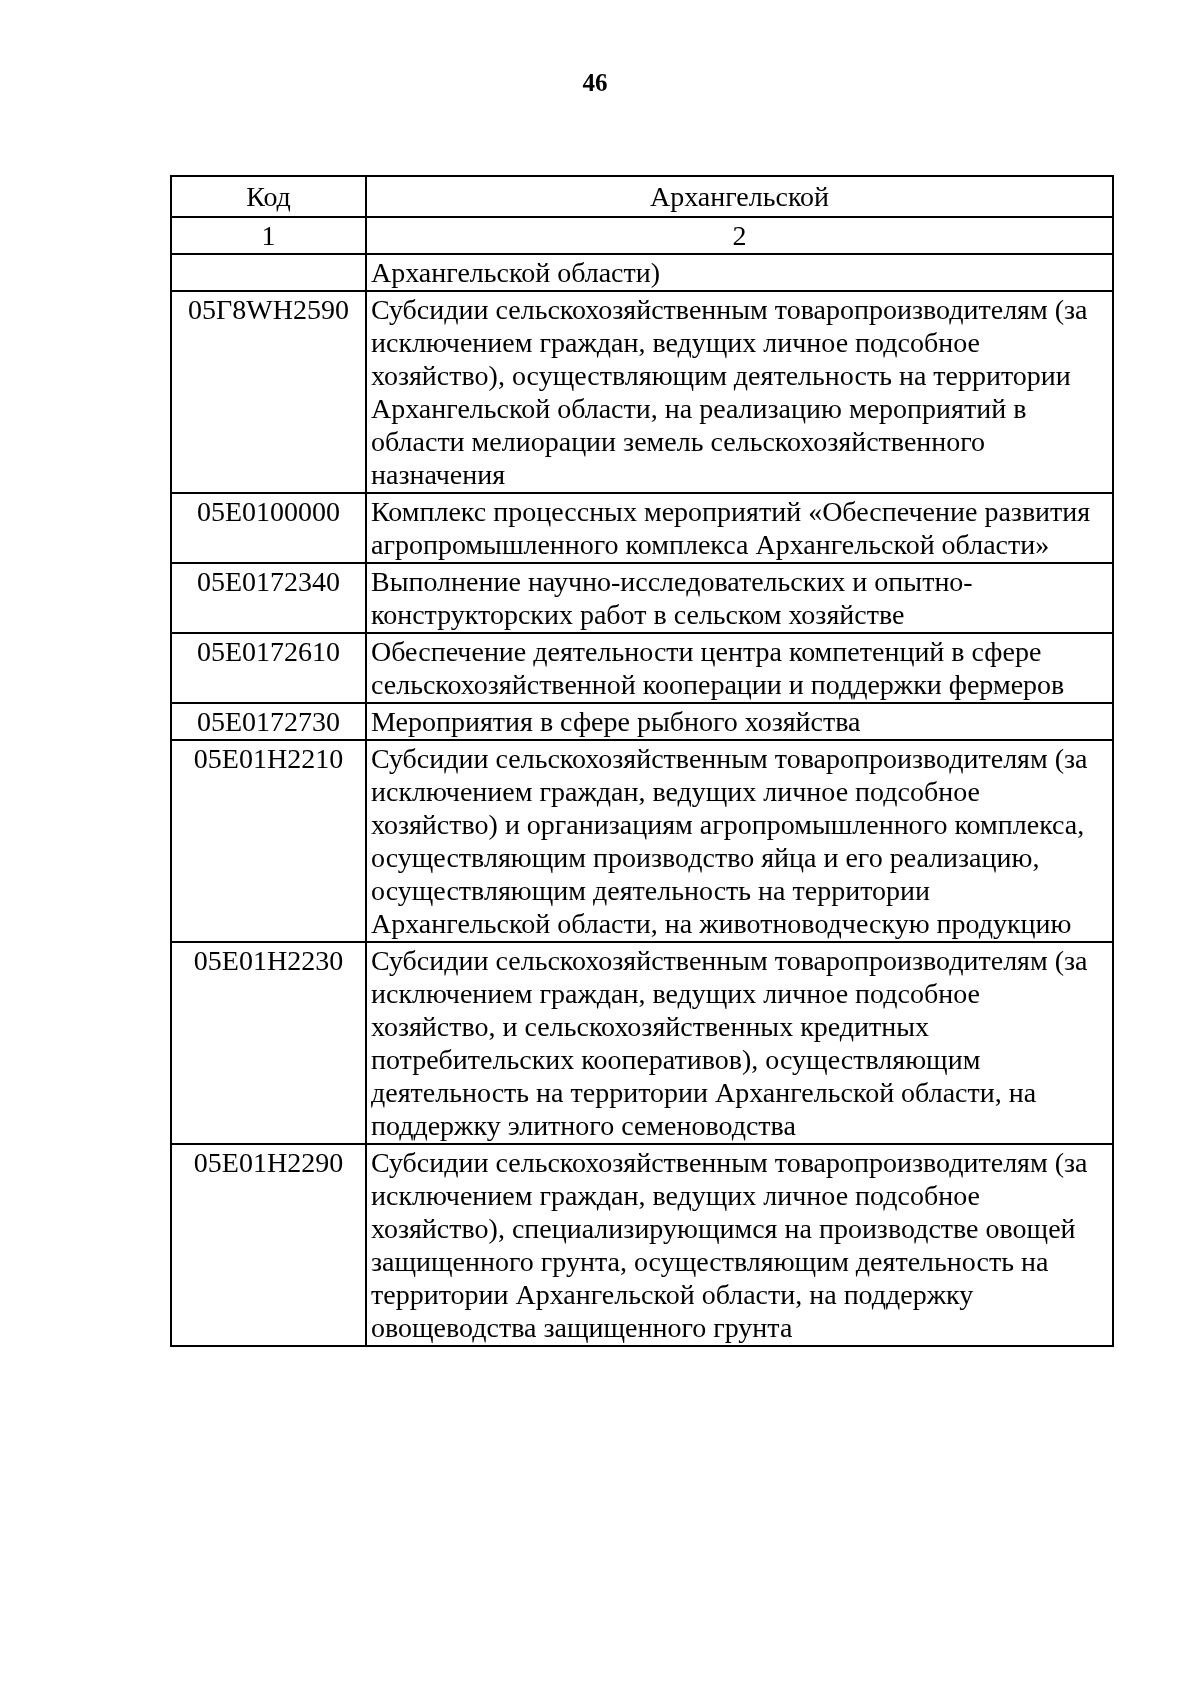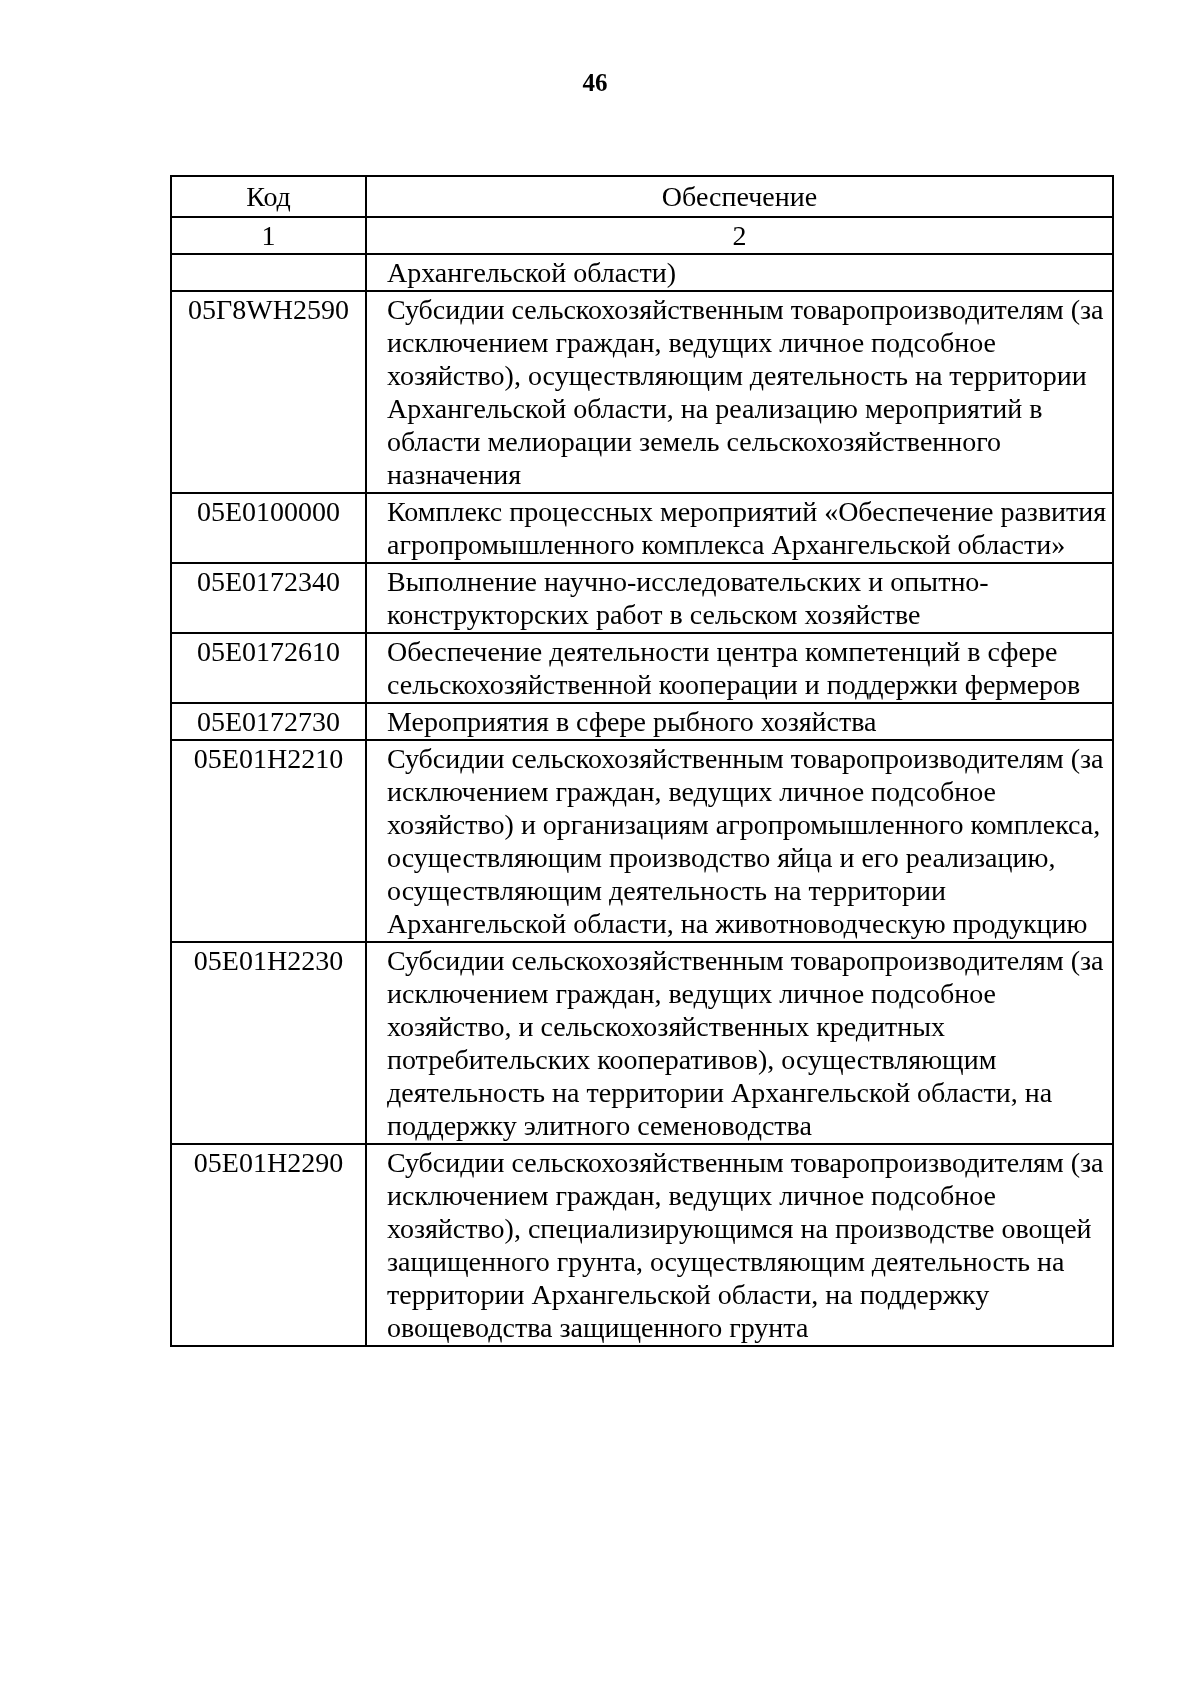--- a/index.html
+++ b/index.html
@@ -53,40 +53,40 @@
   .codes-table td.index-cell {
     text-align: center;
   }
   .codes-table td.code-cell {
     text-align: center;
     white-space: nowrap;
     border-radius: 16px;
   }
   .codes-table td.name-cell {
     text-align: left;
-    padding-left: 20px;
+    padding-left: 4px;
     padding-right: 2px;
     white-space: pre-line;
     overflow-wrap: break-word;
   }
 </style>
 </head>
 <body>
 
 <div class="page-number">46</div>
 
 <table class="codes-table">
   <colgroup>
     <col class="c-code">
     <col class="c-name">
   </colgroup>
   <thead>
     <tr>
       <th class="col-header">Код</th>
-      <th class="col-header">Обеспечение</th>
+      <th class="col-header">Архангельской</th>
     </tr>
     <tr>
       <td class="index-cell">1</td>
       <td class="index-cell">2</td>
     </tr>
   </thead>
   <tbody>
       <tr>
     <td class="code-cell"></td>
     <td class="name-cell">Архангельской области)</td>

